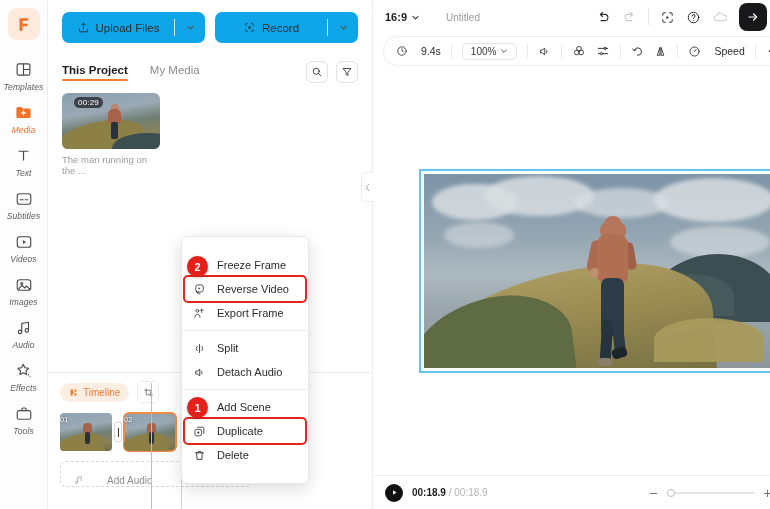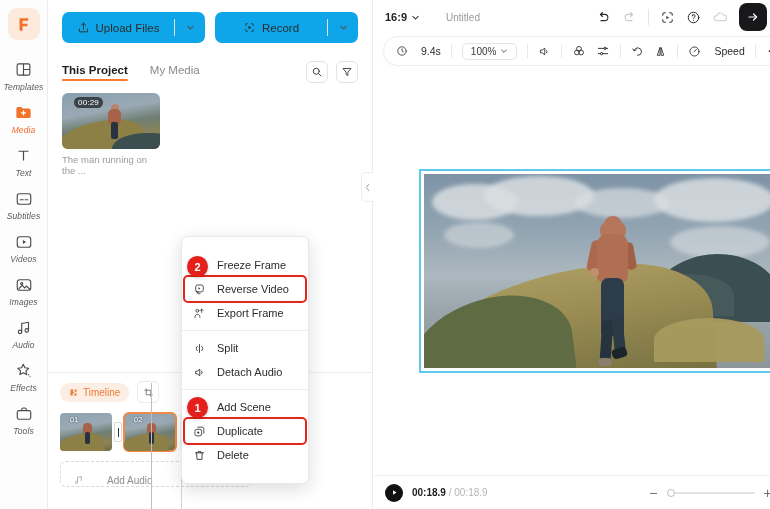--- a/index.html
+++ b/index.html
@@ -89,21 +89,21 @@
   .tl-chip {
     display:flex;align-items:center;gap:5px; background:#fdeee4; color:#ef7a36;
     font-size:10px; padding:4px 9px; border-radius:12px; cursor:pointer;
   }
   .tl-tool { width:22px;height:22px;border:1px solid #ececec;border-radius:5px;display:flex;align-items:center;justify-content:center;cursor:pointer;}
   .track { display:flex; align-items:center; padding: 10px 12px 0 12px; gap:2px;}
   .clip {
     width:52px;height:38px;border-radius:4px;position:relative;overflow:hidden;cursor:pointer;
     background: linear-gradient(170deg,#8fa3b2 0%,#9aa9b4 36%,#6f7f73 58%,#8c8257 80%,#6d6a4a 100%);
   }
-  .clip .cl-num { position:absolute; left:10px; top:2px; font-size:7.5px; color:#fff; text-shadow:0 0 2px rgba(0,0,0,.7);}
+  .clip .cl-num { position:absolute; left:0; top:2px; font-size:7.5px; color:#fff; text-shadow:0 0 2px rgba(0,0,0,.7);}
   .clip .c-hill { position:absolute; left:-4px; bottom:-5px; width:48px;height:22px;background:#8c8046;border-radius:60% 40% 0 0; transform:rotate(-7deg);}
   .clip .c-torso{ position:absolute; left:23px; top:10px; width:9px;height:11px;background:#a9624a;border-radius:4px 4px 2px 2px;}
   .clip .c-legs { position:absolute; left:25px; top:19px; width:5px;height:12px;background:#27313f;border-radius:2px;}
   .clip.selected { outline: 2px solid #f08a45; outline-offset:-1px; border-radius:5px;}
   .cliphandle { width:8px;height:20px;background:#fff;border:1px solid #d9d9d9;border-radius:2px;display:flex;align-items:center;justify-content:center;}
   .cliphandle i{ width:1px;height:9px;background:#333; display:block;}
   .clip-ghost { width:52px;height:38px;border-radius:4px;background:#f0f0f0; margin-left:2px;}
   .addaudio {
     margin: 10px 12px 0 12px; height:26px; width:192px; border:1px dashed #d8d8d8; border-radius:6px;
     display:flex;align-items:flex-end; gap:23px; padding-left:12px; font-size:10px;color:#8e8e8e; cursor:pointer;

